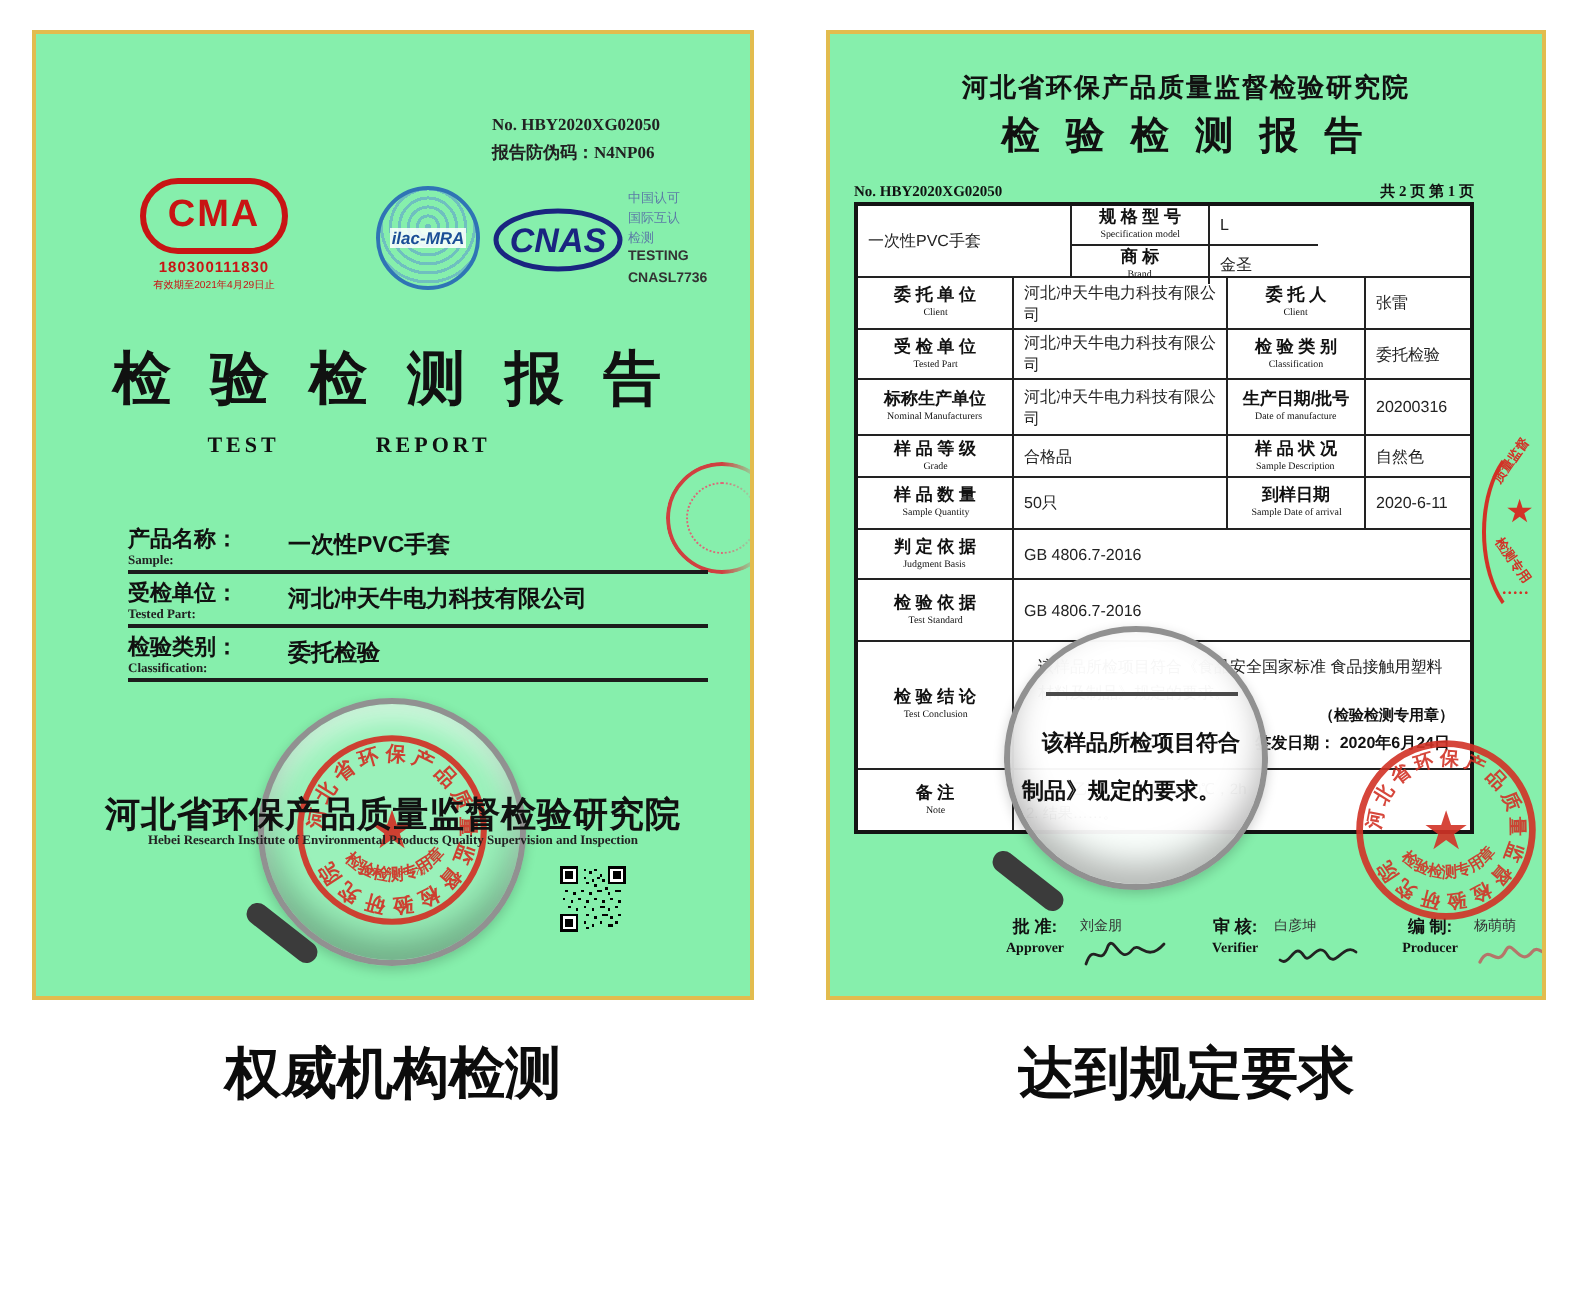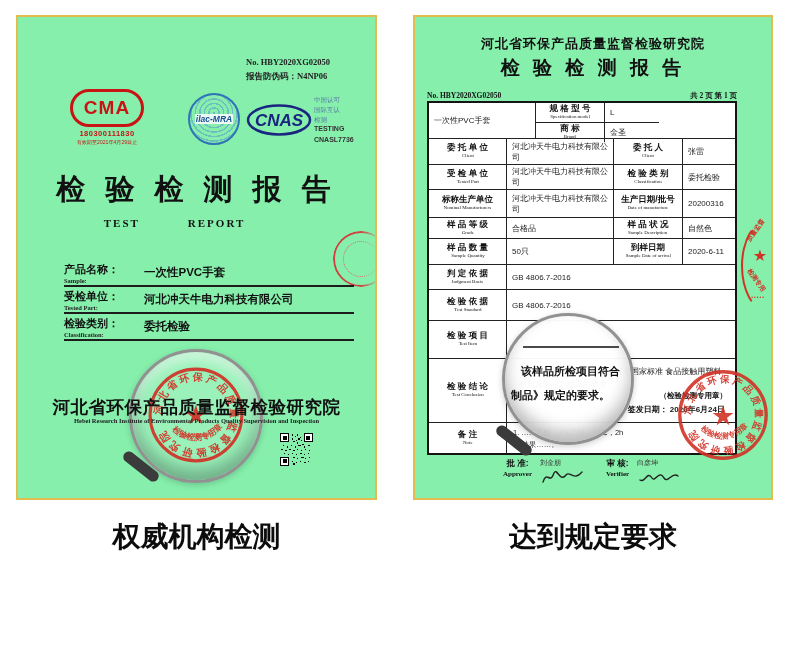--- a/index.html
+++ b/index.html
@@ -349,27 +349,20 @@
           </div>
         <div class="tc val spanv">GB 4806.7-2016</div>
       </div>
       <div class="tr" style="height:31px">
         <div class="tc lab c1">
             <span class="cn">检 验 依 据</span>
             <span class="en">Test Standard</span>
           </div>
         <div class="tc val spanv">GB 4806.7-2016</div>
       </div>
-      <div class="tr" style="height:38px">
-        <div class="tc lab c1">
-            <span class="cn">检 验 项 目</span>
-            <span class="en">Test Item</span>
-          </div>
-        <div class="tc val spanv"></div>
-      </div>
 
       <div class="tr" style="height:64px">
         <div class="tc lab c1">
             <span class="cn">检 验 结 论</span>
             <span class="en">Test Conclusion</span>
           </div>
         <div class="tc spanv concl">
           <div class="concl-text">该样品所检项目符合《食品安全国家标准 食品接触用塑料材料及制品》规定的要求。</div>
           <div class="stamp-note">（检验检测专用章）</div>
           <div class="issue-date">签发日期：  2020年6月24日</div>
@@ -405,20 +398,32 @@
       </div>
       <div class="sig">
         <div class="sig-l">
             <div class="cn2">审 核:</div>
             <div class="en2">Verifier</div>
           </div>
         <div class="sig-r">
             <div class="pname">白彦坤</div>
           <svg class="scrawl" width="44" height="22" viewBox="0 0 44 22">
             <path d="M3,14 C8,18 10,4 15,12 C18,17 22,3 27,12 C31,18 35,5 41,10" fill="none" stroke="#222" stroke-width="1.4" stroke-linecap="round"></path>
+          </svg>
+          </div>
+      </div>
+      <div class="sig">
+        <div class="sig-l">
+            <div class="cn2">编 制:</div>
+            <div class="en2">Producer</div>
+          </div>
+        <div class="sig-r">
+            <div class="pname">杨萌萌</div>
+          <svg class="scrawl" width="52" height="24" viewBox="0 0 52 24">
+            <path d="M3,15 C8,5 11,19 16,9 C19,3 23,18 29,10 C33,5 37,17 43,8 C45,5 48,12 50,9" fill="none" stroke="#b5756a" stroke-width="1.6" stroke-linecap="round"></path>
           </svg>
           </div>
       </div>
     </div>
 
     <div class="edge-seal-right">
       <div class="es-arc"></div>
       <div class="es-t1">质量监督</div>
       <div class="es-star">★</div>
       <div class="es-t2">检测专用</div>

